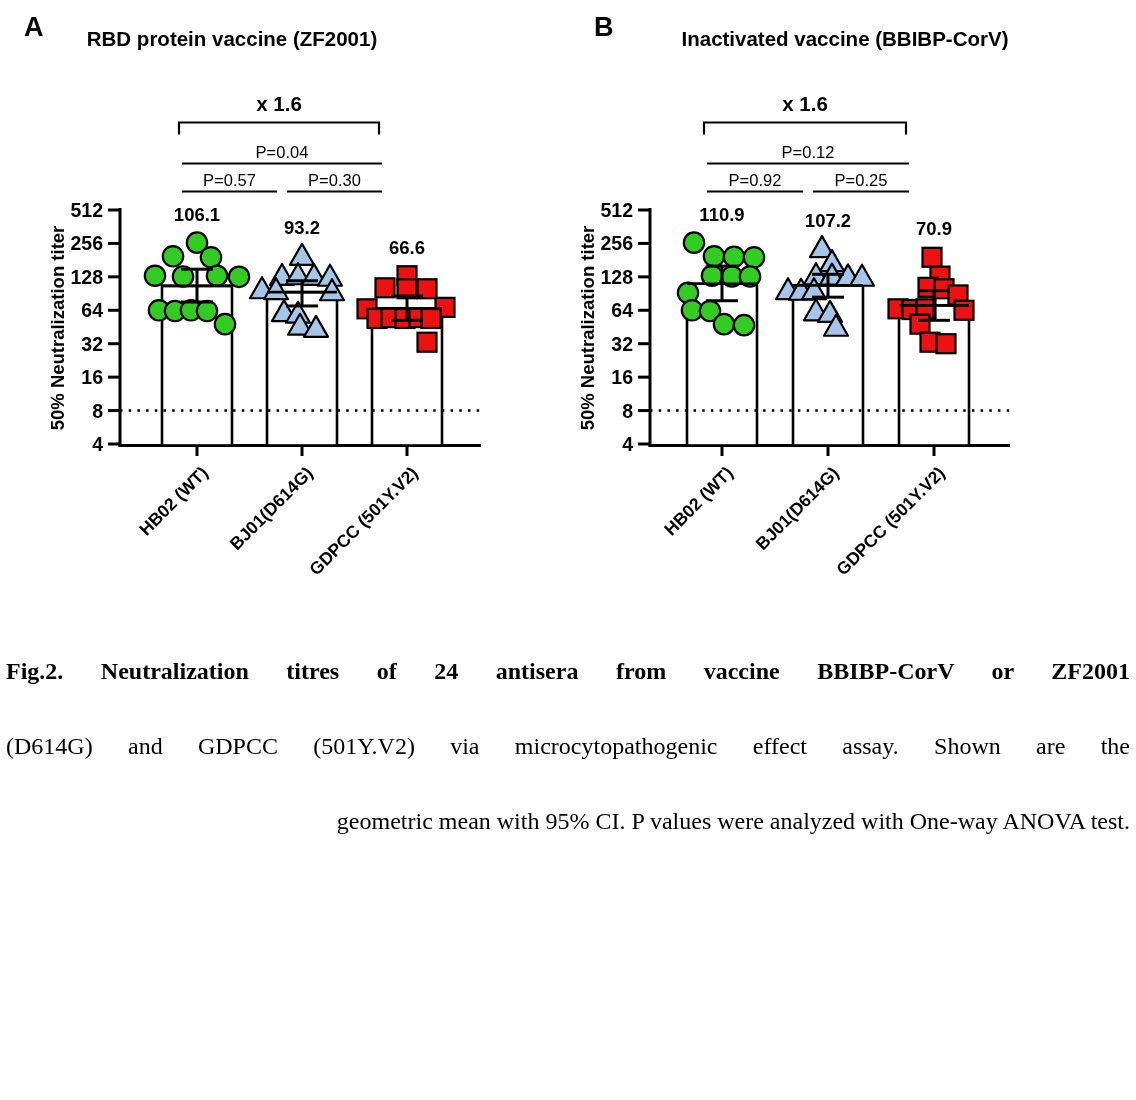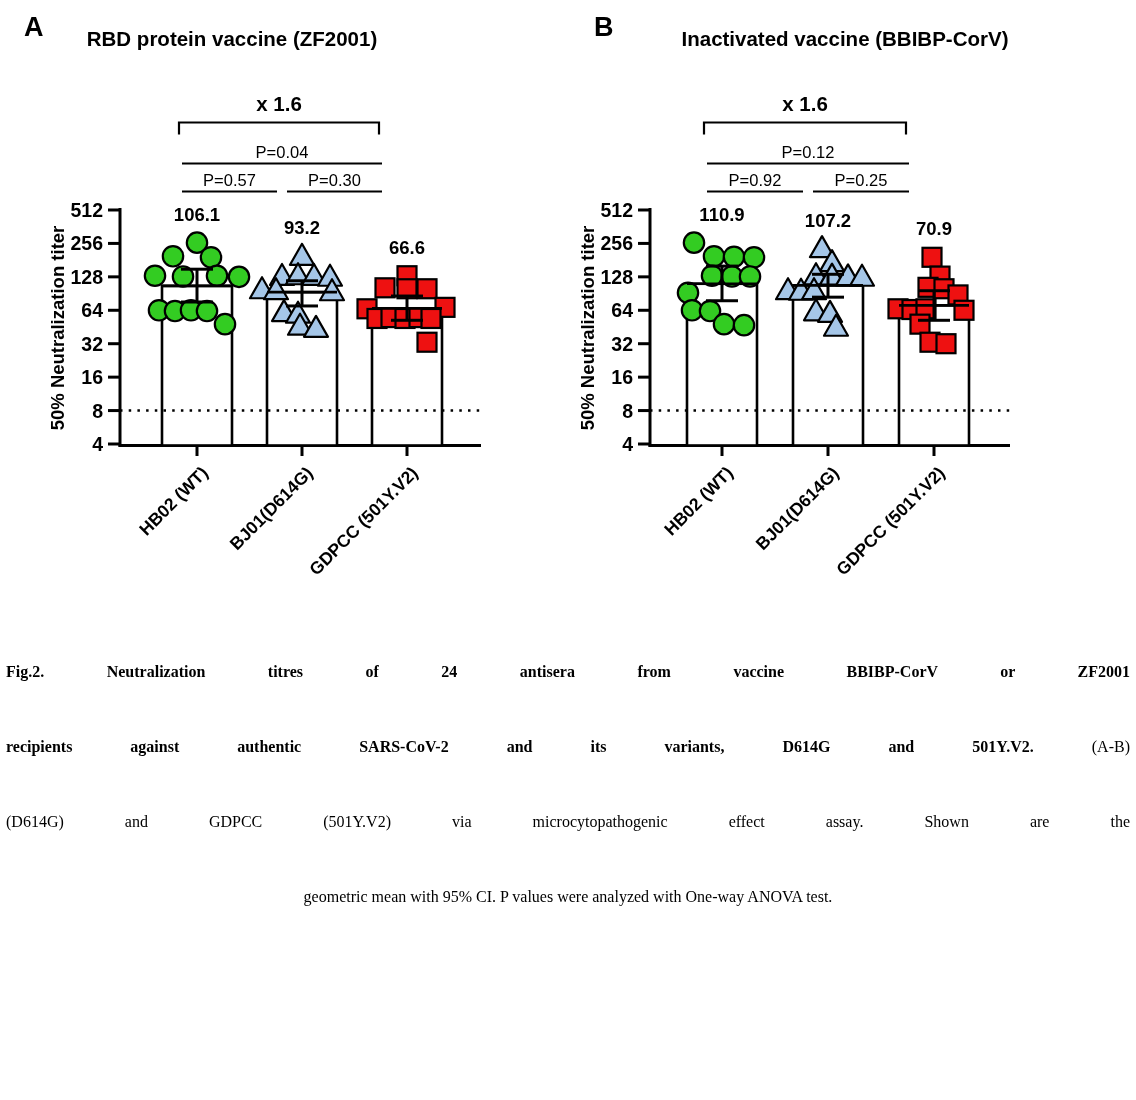--- a/index.html
+++ b/index.html
@@ -1,22 +1,22 @@
 <!DOCTYPE html>
 <html><head>
 <meta charset="utf-8">
 <style>
   html,body{margin:0;padding:0;background:#ffffff;}
   body{width:1136px;height:1100px;overflow:hidden;color:#000;}
   .page{position:relative;width:1136px;height:1100px;background:#fff;}
   svg#fig{display:block;}
-  .caption{font-family:"Liberation Serif",serif;font-size:16px;color:#000;padding:0 6px;margin-top:2px;}
+  .caption{font-family:"Liberation Serif",serif;font-size:24px;color:#000;padding:0 6px;margin-top:2px;}
   .cap-line{line-height:75px;}
   .just{text-align:justify;text-align-last:justify;}
-  .last-line{text-align:center;}
+  .last-line{text-align:right;}
   .cap-line b{font-weight:bold;}
 </style>
 </head>
 <body>
 
 <div class="page">
 
   <svg id="fig" width="1136" height="632" viewBox="0 0 1136 632">
       <text x="24" y="36" font-size="27" font-weight="bold" text-anchor="start" fill="#000" font-family="&quot;Liberation Sans&quot;, sans-serif">A</text>
       <text x="232" y="46" font-size="20.5" font-weight="bold" text-anchor="middle" fill="#000" font-family="&quot;Liberation Sans&quot;, sans-serif">RBD protein vaccine (ZF2001)</text>
@@ -195,18 +195,17 @@
       <line x1="707" y1="191.5" x2="803" y2="191.5" stroke="#000" stroke-width="2"></line>
       <text x="755" y="185.5" font-size="16.5" font-weight="normal" text-anchor="middle" fill="#000" font-family="&quot;Liberation Sans&quot;, sans-serif">P=0.92</text>
       <line x1="813" y1="191.5" x2="909" y2="191.5" stroke="#000" stroke-width="2"></line>
       <text x="861" y="185.5" font-size="16.5" font-weight="normal" text-anchor="middle" fill="#000" font-family="&quot;Liberation Sans&quot;, sans-serif">P=0.25</text>
       <path d="M 704 134.5 L 704 122.5 L 906 122.5 L 906 134.5" fill="none" stroke="#000" stroke-width="2.2"></path>
       <text x="805" y="111" font-size="20.5" font-weight="bold" text-anchor="middle" fill="#000" font-family="&quot;Liberation Sans&quot;, sans-serif">x 1.6</text>
     </svg>
 
   <div class="caption">
     <div class="cap-line just"><b>Fig.2. Neutralization titres of 24 antisera from vaccine BBIBP-CorV or ZF2001</b></div>
-    <div class="cap-line just"><b>recipients against authentic SARS-CoV-2 and its variants, D614G and 501Y.V2.</b> <span>(A-B)</span></div>
     <div class="cap-line just">(D614G) and GDPCC (501Y.V2) via microcytopathogenic effect assay. Shown are the</div>
     <div class="cap-line last-line">geometric mean with 95% CI. P values were analyzed with One-way ANOVA test.</div>
   </div>
 
 </div>
 
 </body></html>

